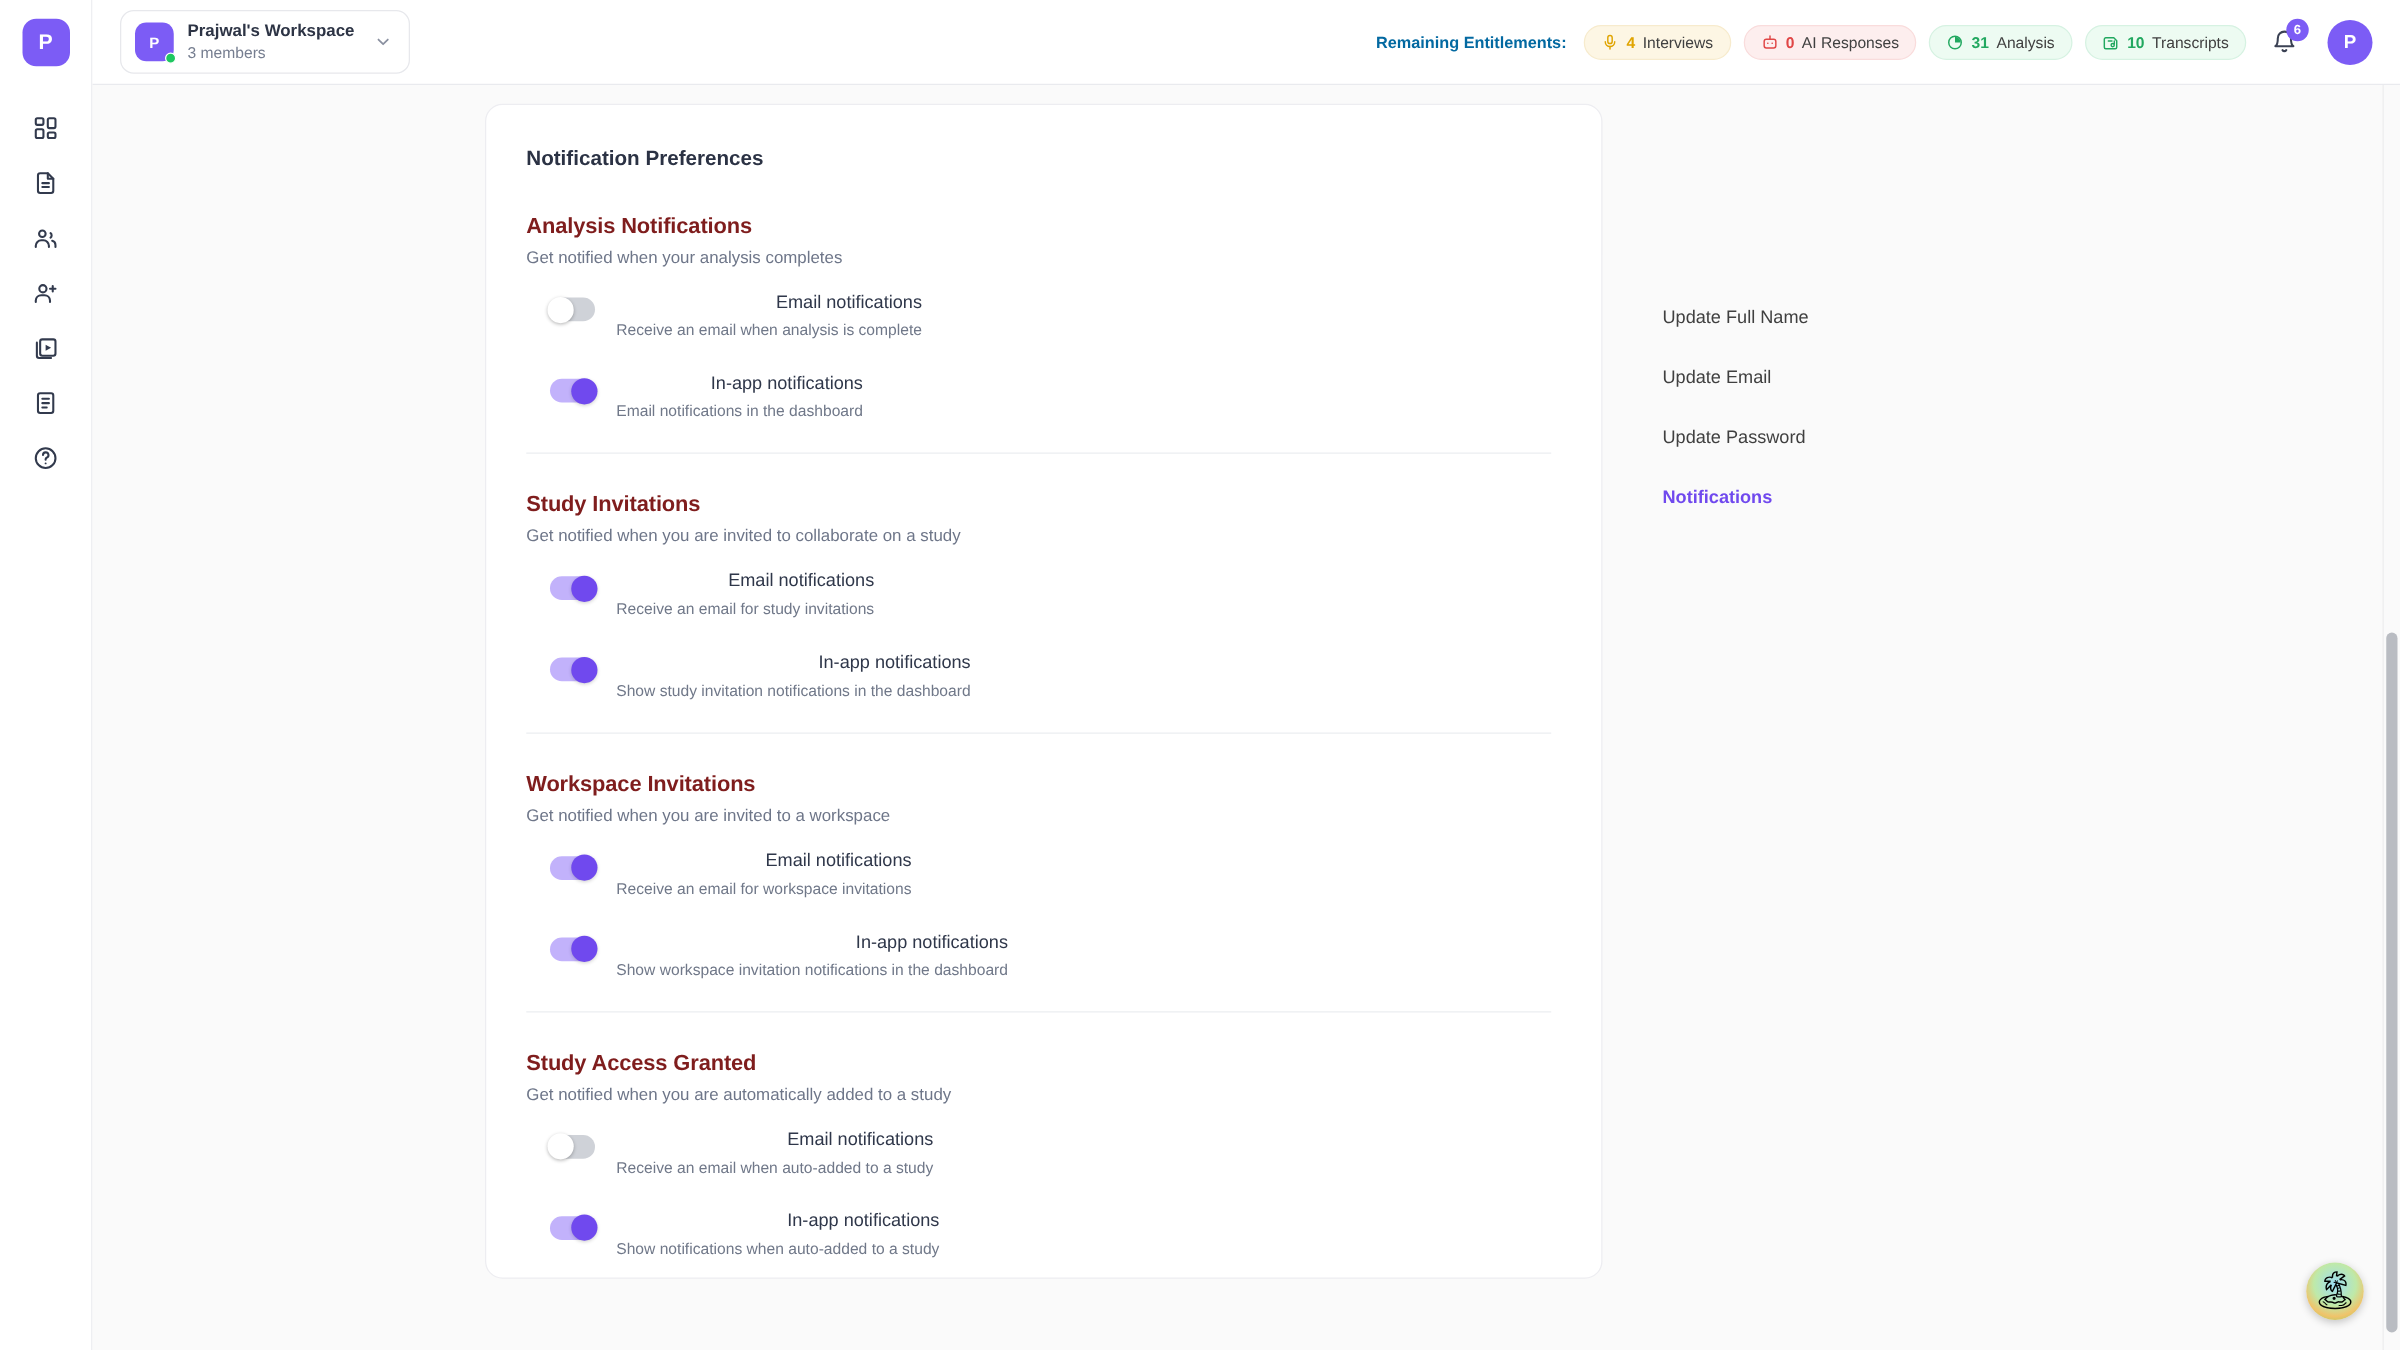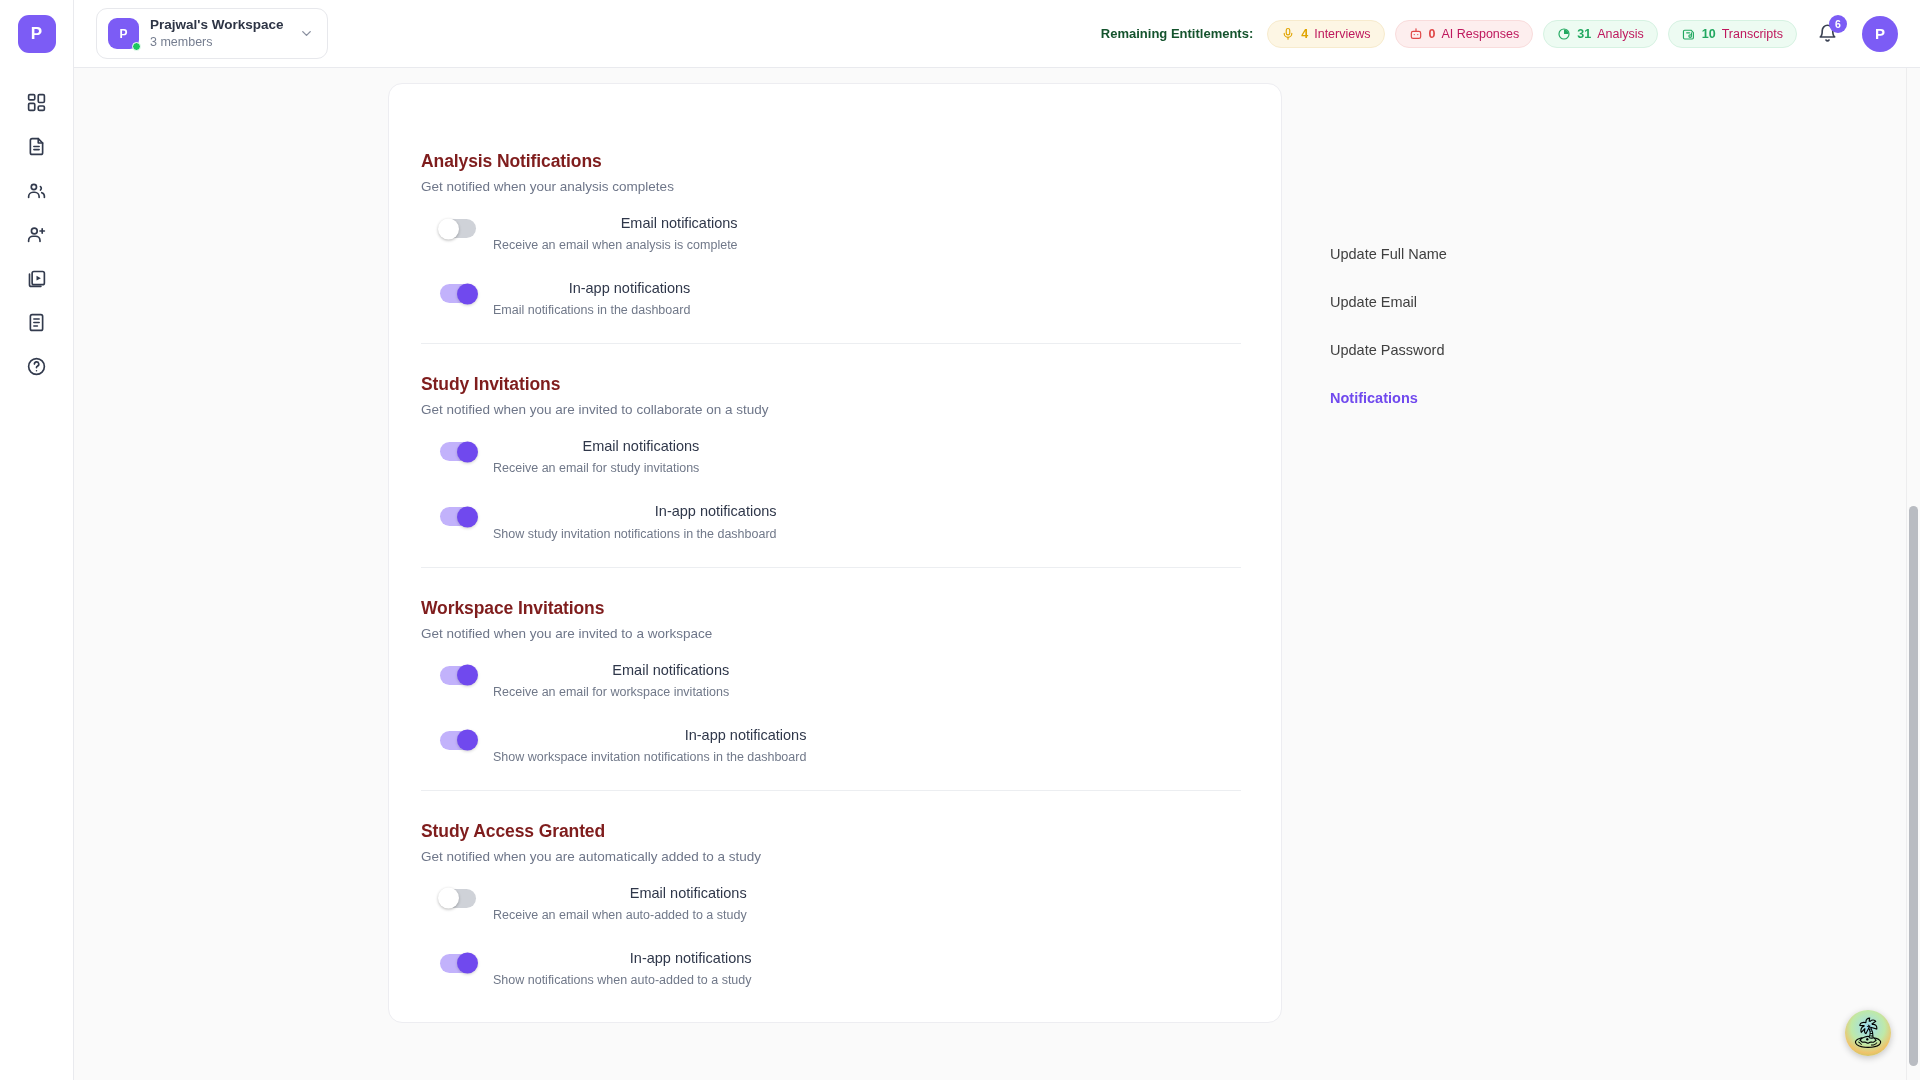--- a/index.html
+++ b/index.html
@@ -63,29 +63,29 @@
   }
   .ws-text { flex: 1; line-height: 1.22; }
   .ws-name { font-size: 13.5px; font-weight: 700; color: #2d3445; white-space: nowrap; }
   .ws-sub { font-size: 12.5px; color: #767e90; margin-top: 1px; }
   .chev { color:#8a90a0; display:flex; }
   .chev svg { width: 15px; height: 15px; }
 
   .topbar-right {
     margin-left: auto; display: flex; align-items: center; gap: 10px;
   }
-  .ent-label { font-size: 13px; font-weight: 700; color: #14532d; margin-right: 4px; white-space: nowrap; }
+  .ent-label { font-size: 13px; font-weight: 700; color: #0369a1; margin-right: 4px; white-space: nowrap; }
   .pill {
     display: flex; align-items: center; gap: 6px;
     border-radius: 999px; padding: 6px 13px;
     font-size: 12.5px; white-space: nowrap; cursor: pointer;
     border: 1px solid transparent;
   }
   .pill .pnum { font-weight: 700; }
-  .pill .ptxt { color: #be185d; }
+  .pill .ptxt { color: #404040; }
   .pill svg { width: 14px; height: 14px; display:block; }
   .pill.amber  { background: #fdf6e4; border-color:#f7ebcd; }
   .pill.amber  .pnum, .pill.amber  svg { color: #e0a400; }
   .pill.red    { background: #fdeeee; border-color:#f9dcdc; }
   .pill.red    .pnum, .pill.red    svg { color: #e04646; }
   .pill.green  { background: #edfbf2; border-color:#d6f2e2; }
   .pill.green  .pnum, .pill.green  svg { color: #22a860; }
   .pill.green2 { background: #edfbf2; border-color:#d6f2e2; }
   .pill.green2 .pnum, .pill.green2 svg { color: #22a860; }
 
@@ -348,20 +348,21 @@
         </div>
 
         <div class="user-avatar">P</div>
       </div>
     </header>
 
     <main class="body">
       <div class="body-inner">
 
         <section class="card">
+          <h1 class="card-title">Notification Preferences</h1>
 
           <div class="section">
             <h2 class="sec-title">Analysis Notifications</h2>
             <p class="sec-sub">Get notified when your analysis completes</p>
             <div class="rows">
               <div class="row">
                 <div class="toggle off">
                     <span class="knob"></span>
                   </div>
                 <div class="row-text">

